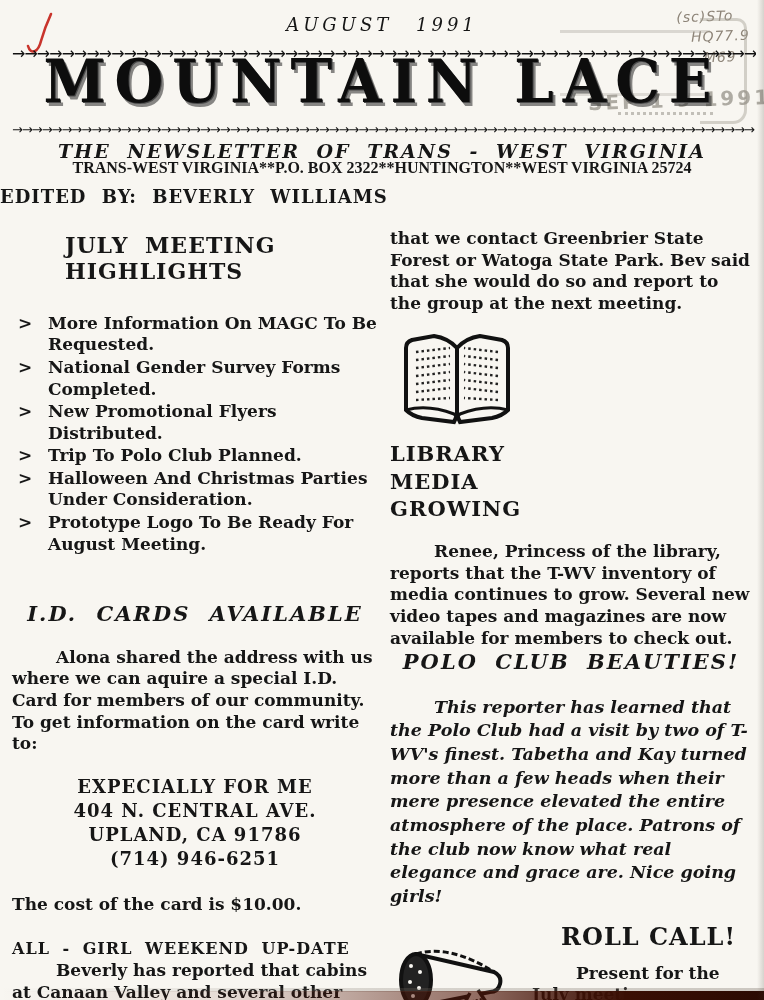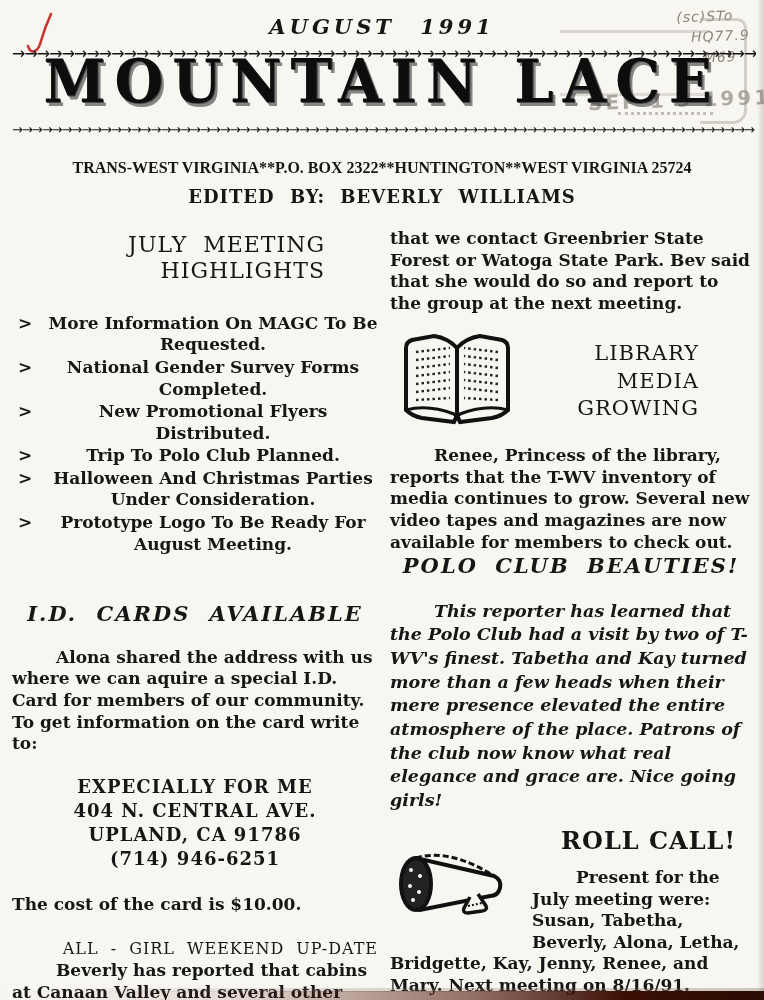--- a/index.html
+++ b/index.html
@@ -5,21 +5,21 @@
   html,body { margin:0; padding:0; background:#9a958d; }
   .page {
     position:relative; width:764px; height:1000px; margin:0 auto;
     background:#f8f6f1; overflow:hidden;
     font-family:"DejaVu Serif", serif; color:#161616;
   }
 
   
   .date-line {
     position:absolute; top:14px; left:0; width:100%; text-align:center;
-    font-size:21px; font-weight:bold; font-style:italic;
+    font-size:18px; font-weight:normal; font-style:italic;
     letter-spacing:4px; word-spacing:14px;
   }
   .arrow-line {
     position:absolute; left:12px; right:8px; height:20px;
     font-family:"DejaVu Sans", sans-serif; color:#111;
     white-space:nowrap; overflow:hidden;
   }
   .arrow-top { top:44px; font-size:16px; letter-spacing:-1px; }
   .arrow-mid { top:122px; font-size:13px; letter-spacing:-1px; }
   .main-title {
@@ -33,21 +33,21 @@
     position:absolute; top:140px; left:0; width:100%; text-align:center;
     font-size:19px; font-weight:bold; font-style:italic;
     letter-spacing:2px; word-spacing:8px;
   }
   .address-line {
     position:absolute; top:159px; left:0; width:100%; text-align:center;
     font-family:"Liberation Serif", serif;
     font-size:16px; font-weight:bold; letter-spacing:0px;
   }
   .edited-by {
-    position:absolute; top:186px; left:0; width:100%; text-align:center;
+    position:absolute; top:186px; left:0; width:100%; text-align:left;
     font-size:18px; font-weight:bold; letter-spacing:1px; word-spacing:8px;
   }
 
   
   .red-check { position:absolute; top:8px; left:22px; }
   .pencil-notes {
     position:absolute; top:6px; right:14px; text-align:left;
     font-family:"DejaVu Sans", sans-serif; font-style:italic;
     color:#8d8478; font-size:14px; line-height:1.45;
     transform:rotate(-2deg); letter-spacing:1px;
@@ -73,36 +73,36 @@
   .stamp-dots {
     position:absolute; top:112px; left:618px; width:95px;
     border-bottom:3px dotted rgba(150,145,136,0.55);
   }
 
   
   .col { position:absolute; top:228px; font-size:17px; font-weight:bold; line-height:1.27; }
   .col-left  { left:12px;  width:366px; }
   .col-right { left:390px; width:362px; }
 
-  .h-center { text-align:right; font-weight:normal; }
+  .h-center { text-align:left; font-weight:bold; }
   .h-highlights { font-size:22px; line-height:1.2; letter-spacing:1px; word-spacing:8px; width:260px; margin:4px auto 0; }
   .bullets { margin-top:28px; }
   .bullet { display:flex; margin-bottom:1px; }
   .bullet .marker { width:30px; padding-left:6px; flex:none; }
-  .bullet .btxt { flex:1;text-align:center; }
+  .bullet .btxt { flex:1; }
   .h-italic { font-style:italic; font-size:21px; letter-spacing:2px; word-spacing:10px; text-align:center; }
   .h-id { margin-top:46px; }
   .para { margin-top:19px; }
   .first-indent { text-indent:44px; }
   .addr-block { text-align:center; margin-top:20px; font-size:18px; line-height:1.33; letter-spacing:1px; }
   .cost-line { margin-top:24px; font-size:17px; }
   .h-allgirl { font-size:16px; line-height:1.15; margin-top:24px; letter-spacing:1px; word-spacing:6px; }
   .tight { margin-top:2px; }
 
-  .library-row { display:flex; margin-top:12px; align-items:flex-start; }
+  .library-row { display:flex; margin-top:12px; align-items:flex-start;flex-direction:column; }
   .lib-icon { flex:none; margin-left:8px; }
   .lib-head-wrap { flex:1; text-align:center; padding-top:14px; }
   .lib-heading { display:inline-block; width:130px; font-size:21px; line-height:1.3; letter-spacing:1px; }
   .h-polo { font-size:21px; word-spacing:8px; }
   .polo-para { font-style:italic; line-height:1.35; font-size:17.5px; margin-top:20px; }
 
   .rollcall { margin-top:14px; overflow:hidden; }
   .mega-icon { float:left; width:136px; height:92px; margin:14px 6px 0 0; }
   .rc-heading { text-align:right; padding-right:16px; font-size:24px; letter-spacing:1px; }
   .rc-para { margin-top:10px; }
@@ -141,20 +141,21 @@
 
   <div class="stamp-ghost1"></div>
   <div class="stamp-ghost2"></div>
   <div class="stamp-dots"></div>
   <div class="stamp-date">SEP 1 9 1991</div>
 
   <div class="date-line">AUGUST 1991</div>
   <div class="arrow-line arrow-top">→→→→→→→→→→→→→→→→→→→→→→→→→→→→→→→→→→→→→→→→→→→→→→→→→→→→→→→→→→→→→→→→→→→→→→→→→→→</div>
   <div class="main-title">MOUNTAIN LACE</div>
   <div class="arrow-line arrow-mid">→→→→→→→→→→→→→→→→→→→→→→→→→→→→→→→→→→→→→→→→→→→→→→→→→→→→→→→→→→→→→→→→→→→→→→→→→→→</div>
+  <div class="subtitle">THE NEWSLETTER OF TRANS - WEST VIRGINIA</div>
   <div class="address-line">TRANS-WEST VIRGINIA**P.O. BOX 2322**HUNTINGTON**WEST VIRGINIA 25724</div>
   <div class="edited-by">EDITED BY:  BEVERLY WILLIAMS</div>
 
   <div class="col col-left">
 
     <div class="h-center h-highlights">JULY MEETING HIGHLIGHTS</div>
 
     <div class="bullets">
       <div class="bullet">
         <span class="marker">&gt;</span>

